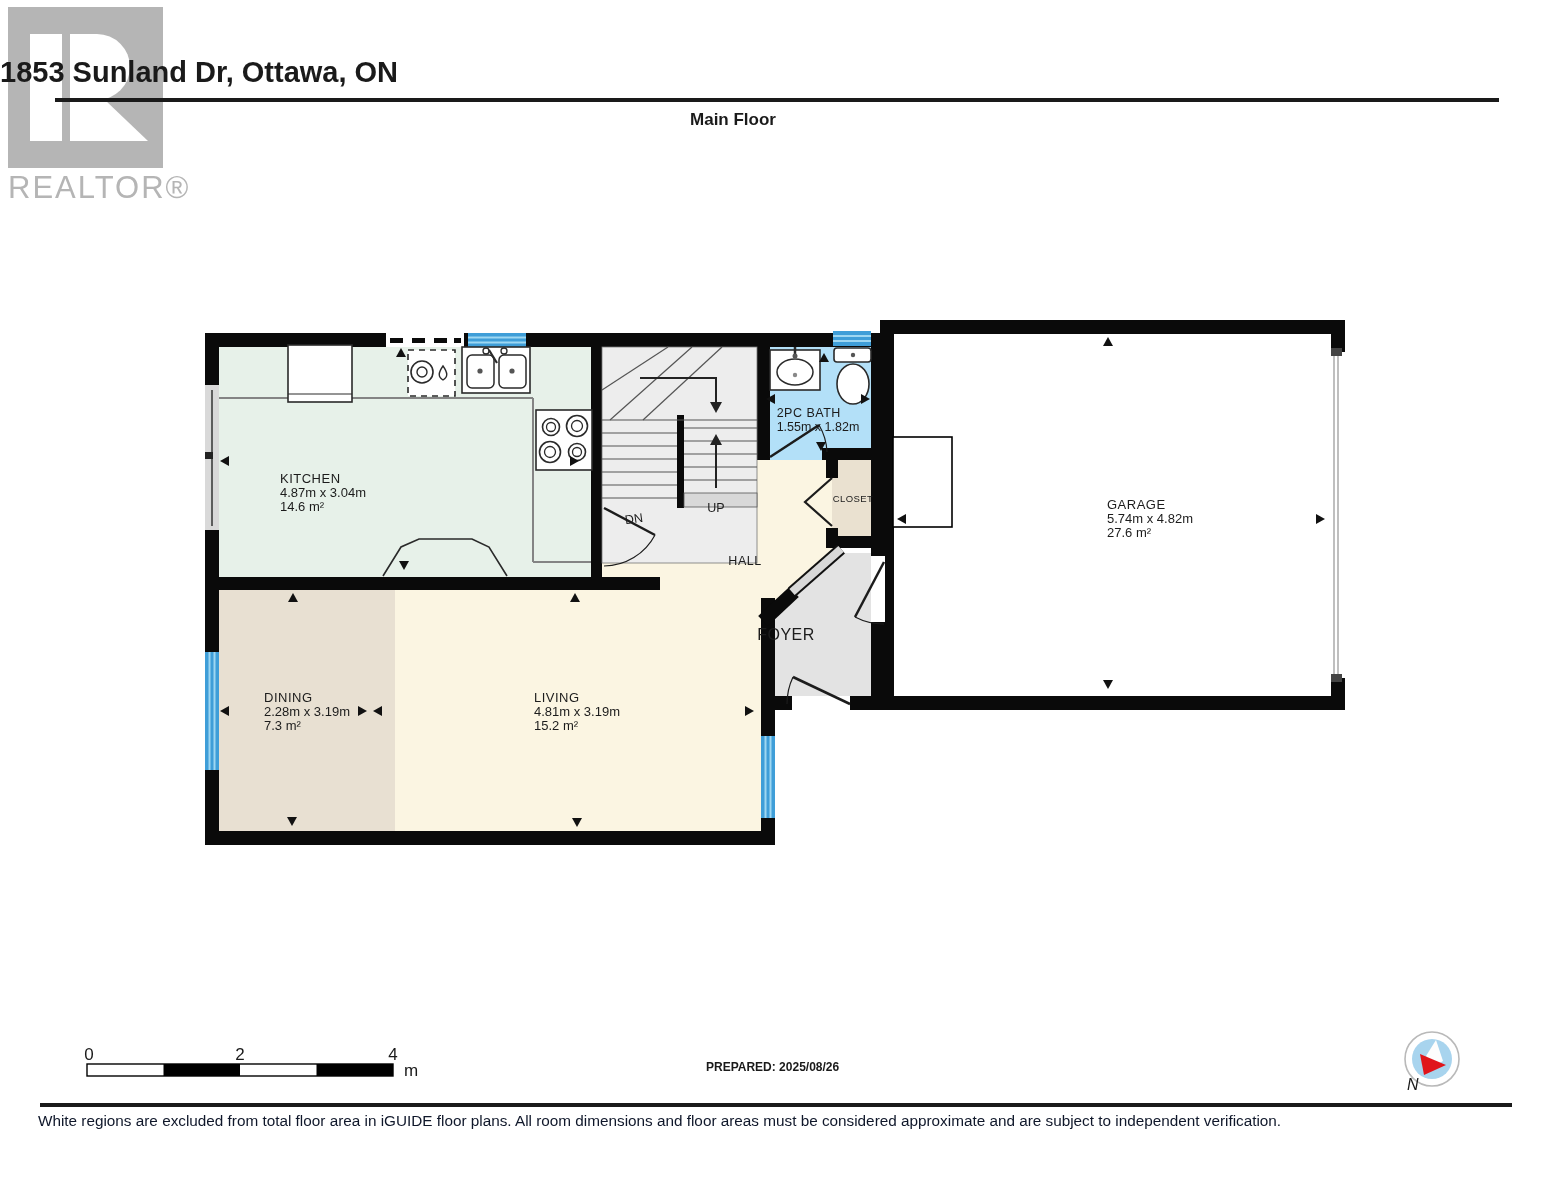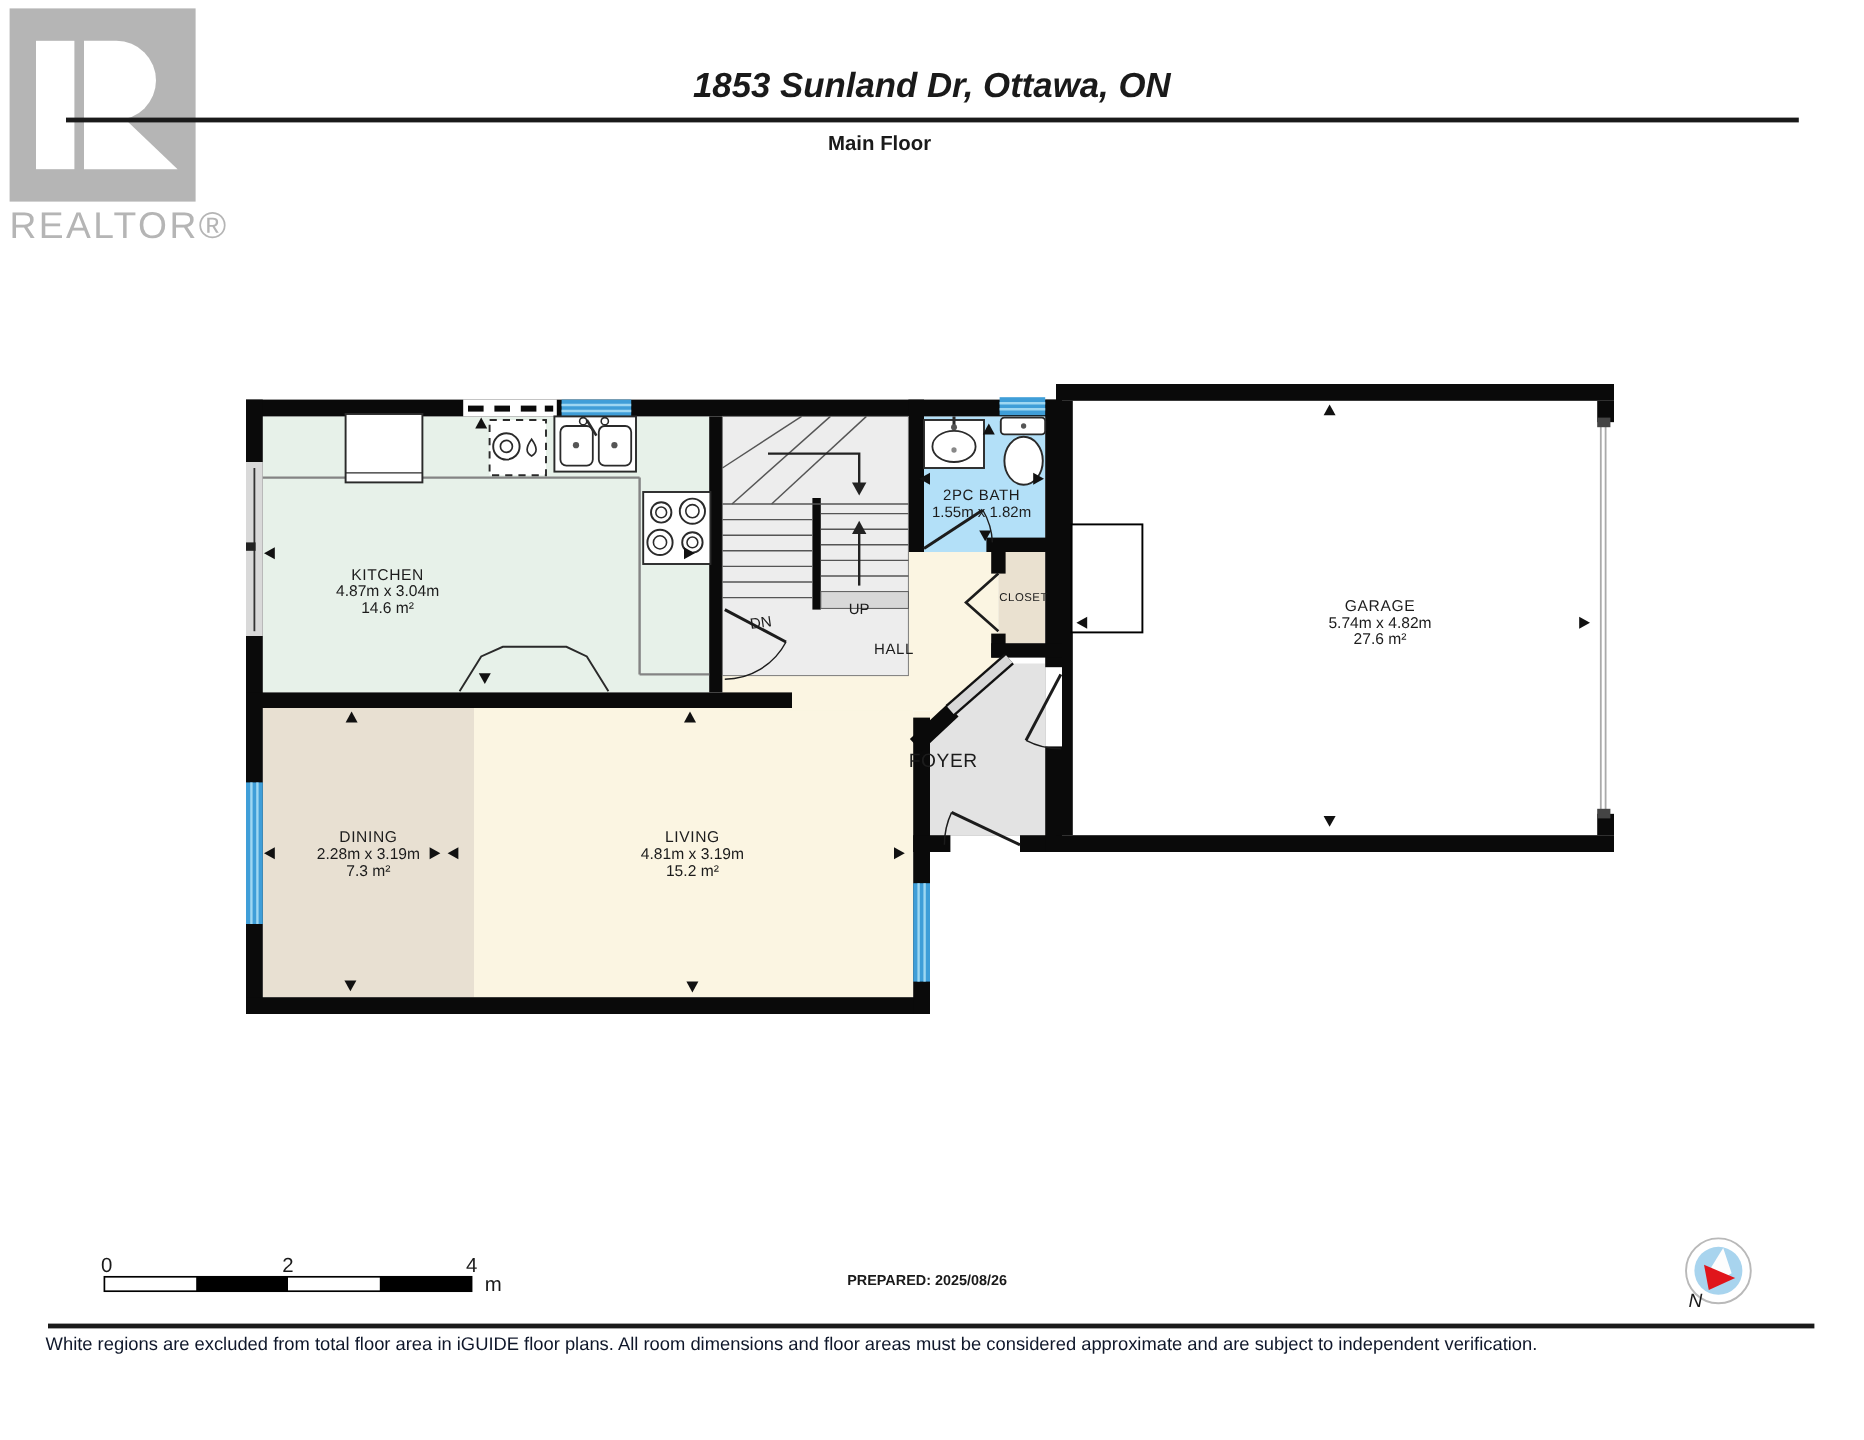--- a/index.html
+++ b/index.html
@@ -3,26 +3,26 @@
 <meta charset="utf-8">
 <style>
   html,body{margin:0;padding:0;background:#fff;}
   .page{position:relative;width:1553px;height:1200px;background:#fff;overflow:hidden;
         font-family:"Liberation Sans", sans-serif;color:#1a1a1a;}
   .abs{position:absolute;}
   
   .logo-box{left:8px;top:7px;width:155px;height:161px;background:#b5b5b5;}
   .logo-word{left:8px;top:170px;font-size:31px;color:#b5b5b5;letter-spacing:2px;}
   .rule-top{left:55px;top:98px;width:1444px;height:3.5px;background:#1a1a1a;}
-  .title{left:0;right:0;top:56px;text-align:center;font-size:29px;font-weight:bold;font-style:italic;}
+  .title{left:0;right:0;top:56px;text-align:left;font-size:29px;font-weight:bold;}
   .subtitle{left:733px;top:110px;transform:translateX(-50%);font-size:17px;font-weight:bold;}
   
   .plan{left:0;top:0;width:1553px;height:1200px;}
   
-  .rlabel{transform:translateX(-50%);text-align:center;font-size:13px;line-height:14px;white-space:nowrap;color:#1c1c1c;}
+  .rlabel{transform:translateX(-50%);text-align:left;font-size:13px;line-height:14px;white-space:nowrap;color:#1c1c1c;}
   .rlabel .nm{letter-spacing:.5px;}
   .small-label{transform:translateX(-50%);text-align:center;white-space:nowrap;color:#1c1c1c;}
   
   .tick{transform:translateX(-50%);font-size:17px;}
   .unit{font-size:17px;}
   .prepared{font-size:12px;font-weight:bold;}
   .north{font-size:16px;font-style:italic;}
   .rule-bottom{left:40px;top:1103px;width:1472px;height:3.5px;background:#1a1a1a;}
   .disclaimer{left:38px;top:1112px;font-size:15.3px;color:#0f172a;}
   .watermark{left:50%;top:1127px;transform:translateX(-50%);white-space:nowrap;
@@ -286,21 +286,21 @@
   <div class="abs rlabel" style="left:1150px;top:498px;">
     <div class="nm">GARAGE</div>
     <div>5.74m x 4.82m</div>
     <div>27.6 m²</div>
   </div>
   <div class="abs rlabel" style="left:818px;top:406px;font-size:12.5px;">
     <div class="nm">2PC BATH</div>
     <div>1.55m x 1.82m</div>
   </div>
   <div class="abs small-label" style="left:853px;top:493px;font-size:9.5px;letter-spacing:.4px;">CLOSET</div>
-  <div class="abs small-label" style="left:745px;top:534px;font-size:12.5px;letter-spacing:.5px;">HALL</div>
+  <div class="abs small-label" style="left:745px;top:554px;font-size:12.5px;letter-spacing:.5px;">HALL</div>
   <div class="abs small-label" style="left:786px;top:626px;font-size:16px;letter-spacing:.5px;">FOYER</div>
   <div class="abs small-label" style="left:716px;top:501px;font-size:12.5px;">UP</div>
   <div class="abs small-label" style="left:634px;top:512px;font-size:12.5px;transform:translateX(-50%) rotate(-8deg);">DN</div>
 
   <div class="abs tick" style="left:89px;top:1045px;">0</div>
   <div class="abs tick" style="left:240px;top:1045px;">2</div>
   <div class="abs tick" style="left:393px;top:1045px;">4</div>
   <div class="abs unit" style="left:404px;top:1061px;">m</div>
   <div class="abs prepared" style="left:706px;top:1060px;">PREPARED: 2025/08/26</div>
   <div class="abs north" style="left:1407px;top:1076px;">N</div>

